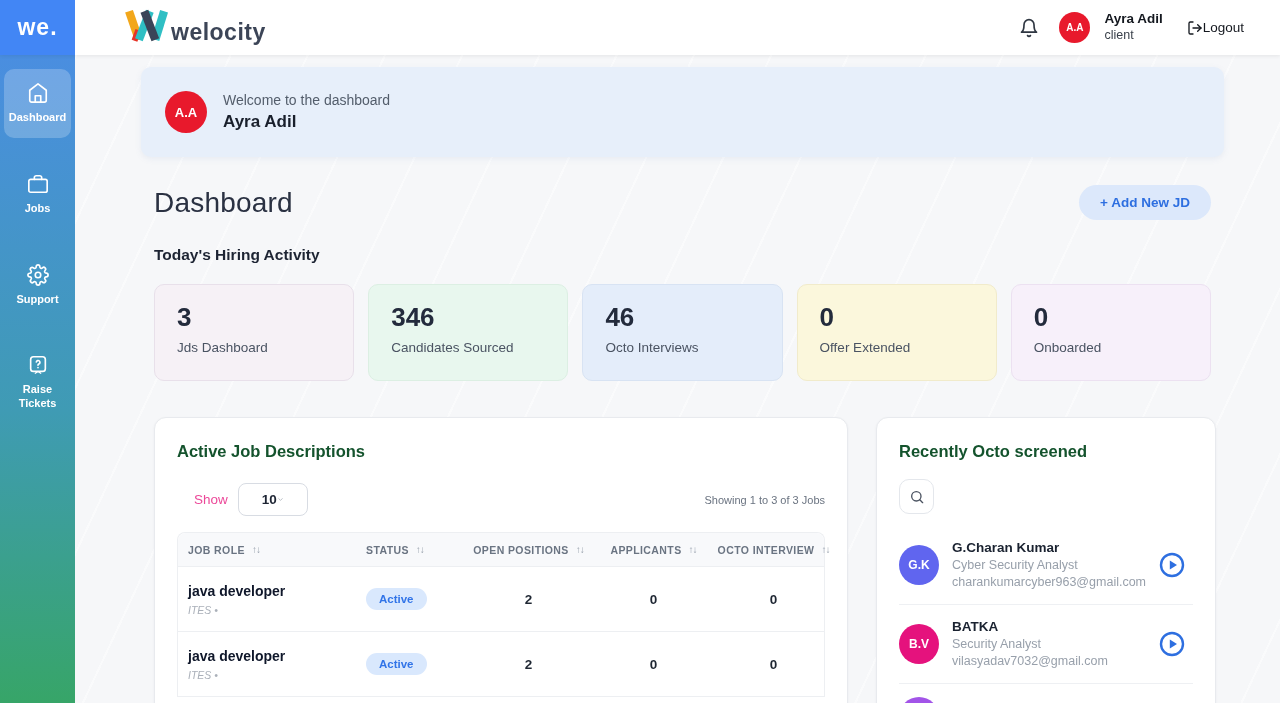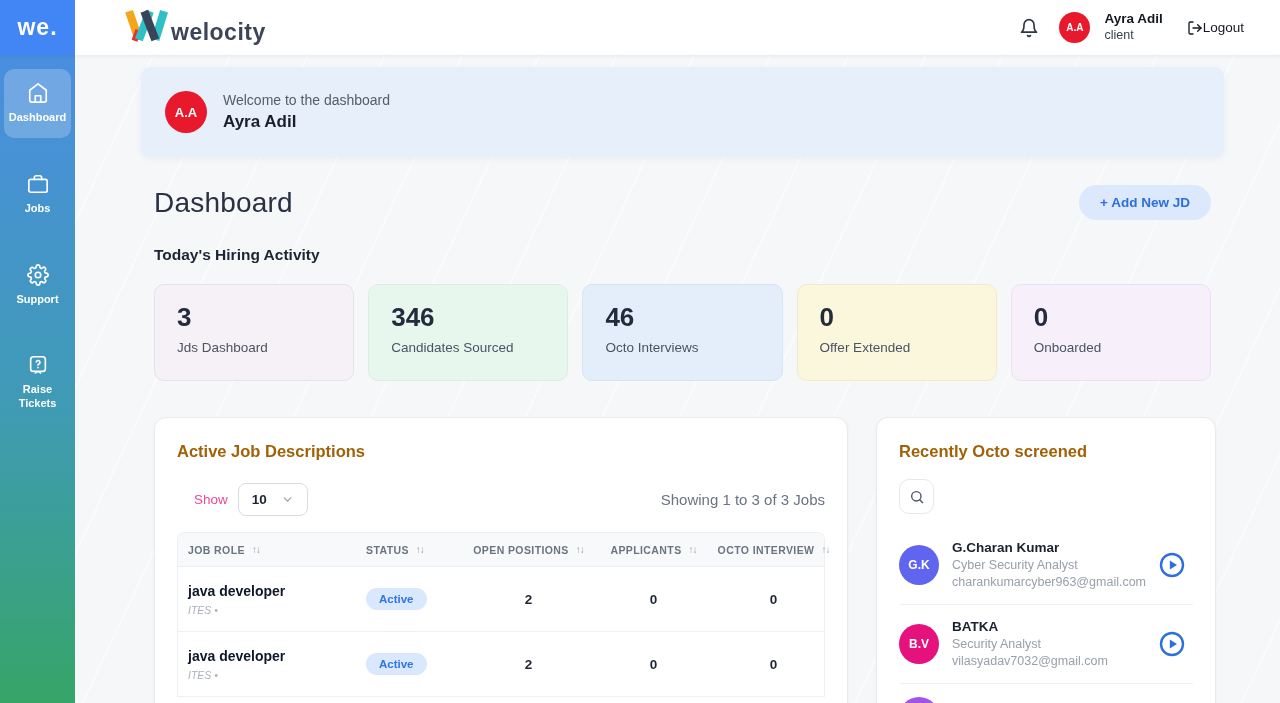--- a/index.html
+++ b/index.html
@@ -60,35 +60,35 @@
   .stat-card .lbl { font-size:13.5px; color:#4a5362; margin-top:7px; }
   .sc0 { background:#f6f1f6; border:1px solid #e8e0ea; }
   .sc1 { background:#e8f7ee; border:1px solid #dcefe3; }
   .sc2 { background:#e4edfa; border:1px solid #d8e3f3; }
   .sc3 { background:#fbf7dc; border:1px solid #f1ebcb; }
   .sc4 { background:#f7f0fa; border:1px solid #ece1f1; }
 
   
   .panels-row { margin-top:36px; display:flex; gap:28px; align-items:flex-start; }
   .panel { background:#fff; border:1px solid #e8eaee; border-radius:12px; box-shadow:0 1px 3px rgba(25,35,60,.05); }
-  .panel-title { font-size:16.5px; font-weight:700; color:#a16207; }
+  .panel-title { font-size:16.5px; font-weight:700; color:#14532d; }
 
   .jobs-panel { width:694px; flex:0 0 694px; padding:24px 22px; height:620px; }
   .controls { margin-top:22px; display:flex; align-items:center; }
   .search-box { width:190px; height:33px; border:1px solid #d8dce3; border-radius:8px; background:#fff; display:flex; align-items:center;
                 padding:0 10px; gap:8px; }
   .search-box svg { width:15px; height:15px; color:#4a5260; flex:0 0 15px; }
   .search-box input { border:none; outline:none; flex:1; min-width:0; font-size:13.5px; font-family:inherit; color:#333; background:transparent; }
   .search-box input::placeholder { color:#8a919c; }
   .show-label { font-size:13.5px; color:#ec4899; margin-left:17px; margin-right:10px; }
   .show-select { width:70px; height:33px; border:1px solid #d8dce3; border-radius:8px; display:flex; align-items:center;
-                 justify-content:space-between; padding:0 13px; cursor:pointer; background:#fff; }
+                 justify-content:space-between; padding:0 23px; cursor:pointer; background:#fff; }
   .show-select .val { font-size:13.5px; font-weight:700; color:#1d2433; }
   .show-select svg { width:13px; height:13px; color:#9aa1ac; }
-  .showing-text { margin-left:auto; font-size:15px; color:#6a7380; }
+  .showing-text { margin-left:auto; font-size:11px; color:#6a7380; }
 
   .table { margin-top:16px; border:1px solid #edeff2; border-radius:8px 8px 0 0; border-bottom:none; }
   .thead { display:grid; grid-template-columns:178px 95px 135px 115px 125px; background:#f8f9fb; border-bottom:1px solid #edeff2;
            border-radius:8px 8px 0 0; height:34px; align-items:center; padding:0 10px; }
   .th { font-size:10.5px; font-weight:700; letter-spacing:.4px; color:#6a7482; display:flex; align-items:center; gap:7px; }
   .th.center { justify-content:center; }
   .sort { font-size:10px; color:#97a0ac; letter-spacing:-1px; cursor:pointer; }
   .trow { display:grid; grid-template-columns:178px 95px 135px 115px 125px; align-items:center; padding:0 10px; height:65px;
           border-bottom:1px solid #edeff2; background:#fff; }
   .role { font-size:14px; font-weight:700; color:#0f172a; }

